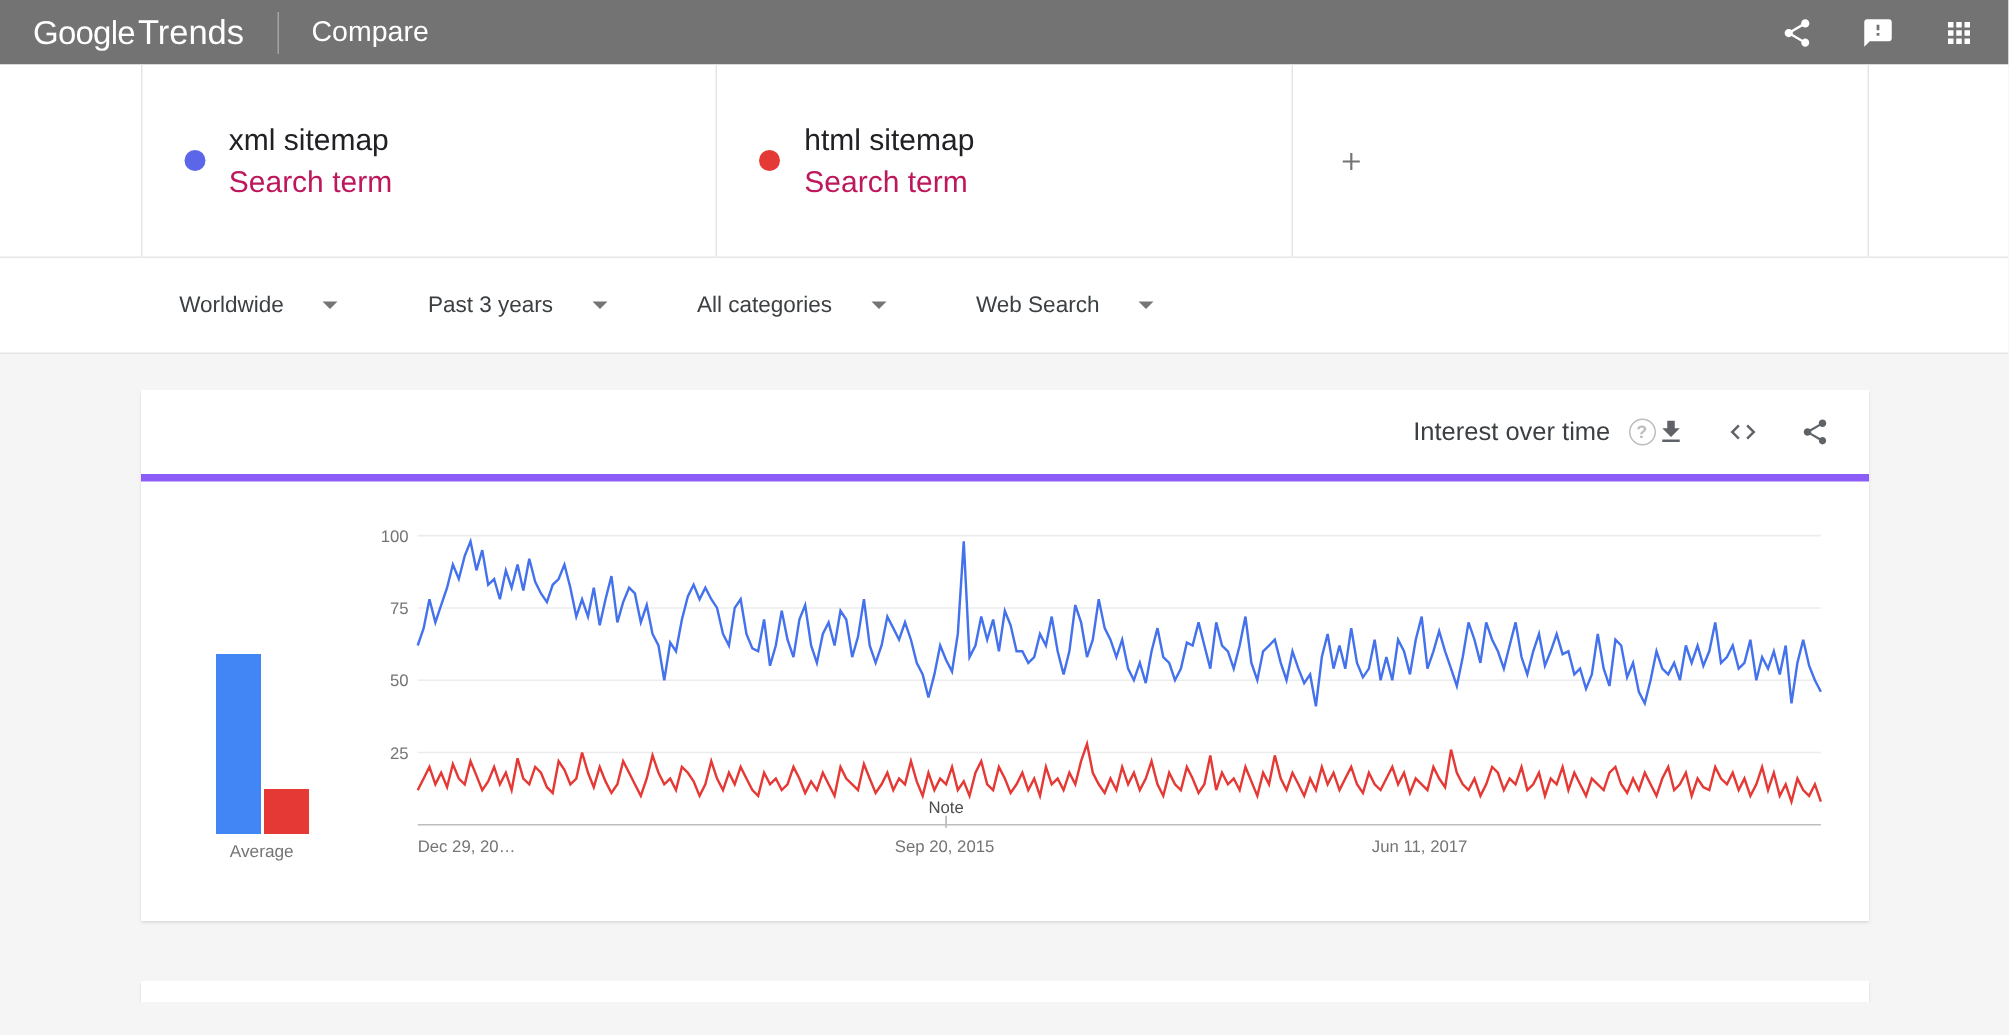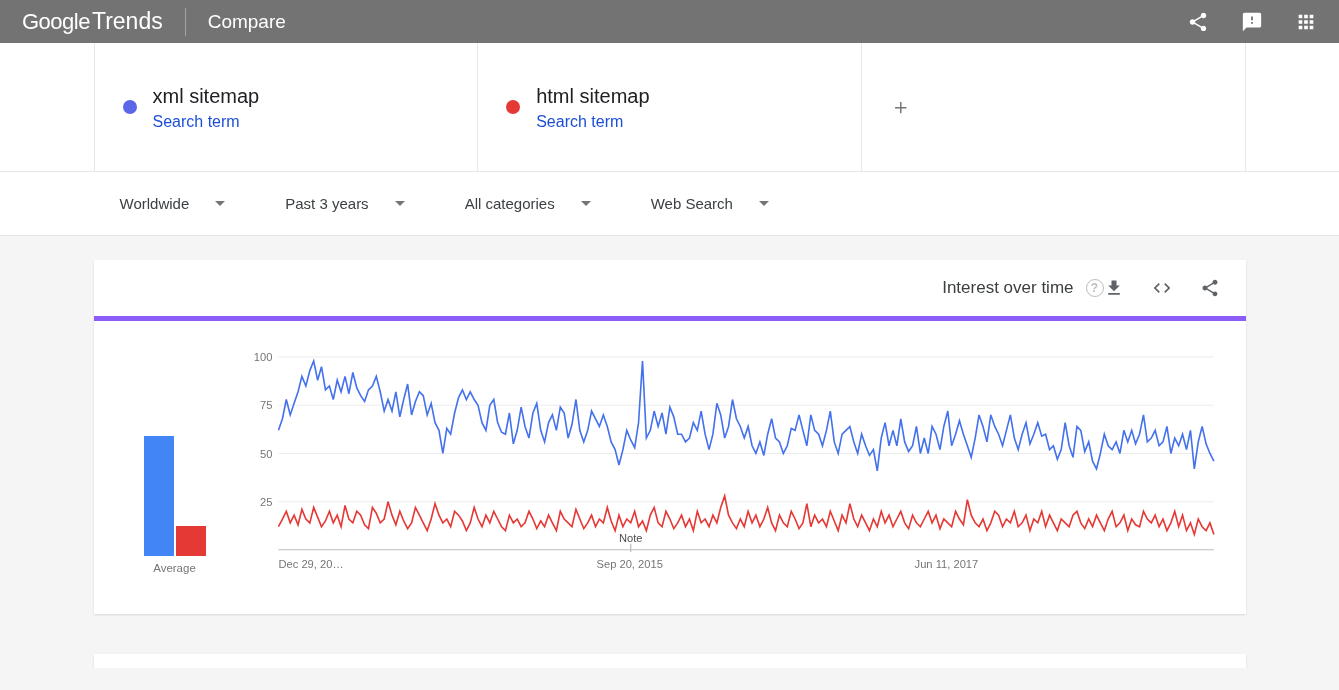--- a/index.html
+++ b/index.html
@@ -48,21 +48,21 @@
     align-items: center;
     padding: 0 28px;
     gap: 16px;
     cursor: pointer;
   }
   .term-cell:last-child { border-right: 1px solid #e6e6e6; }
   .dot { width: 14px; height: 14px; border-radius: 50%; flex-shrink:0; }
   .dot.blue { background: #5b67e8; }
   .dot.red  { background: #e53935; }
   .term-text .term { font-size: 20px; color: #202124; line-height:1.3;}
-  .term-text .sub  { font-size: 16px; color: #1d4ed8; margin-top:4px;}
+  .term-text .sub  { font-size: 20px; color: #be185d; margin-top:4px;}
   .add-cell { color:#757575; }
   .add-plus { font-size: 22px; color:#757575; width:20px; text-align:center; }
 
   .filters-row {
     background:#fff;
     border-bottom:1px solid #e6e6e6;
     display:flex;
     justify-content:center;
     height:64px;
   }

